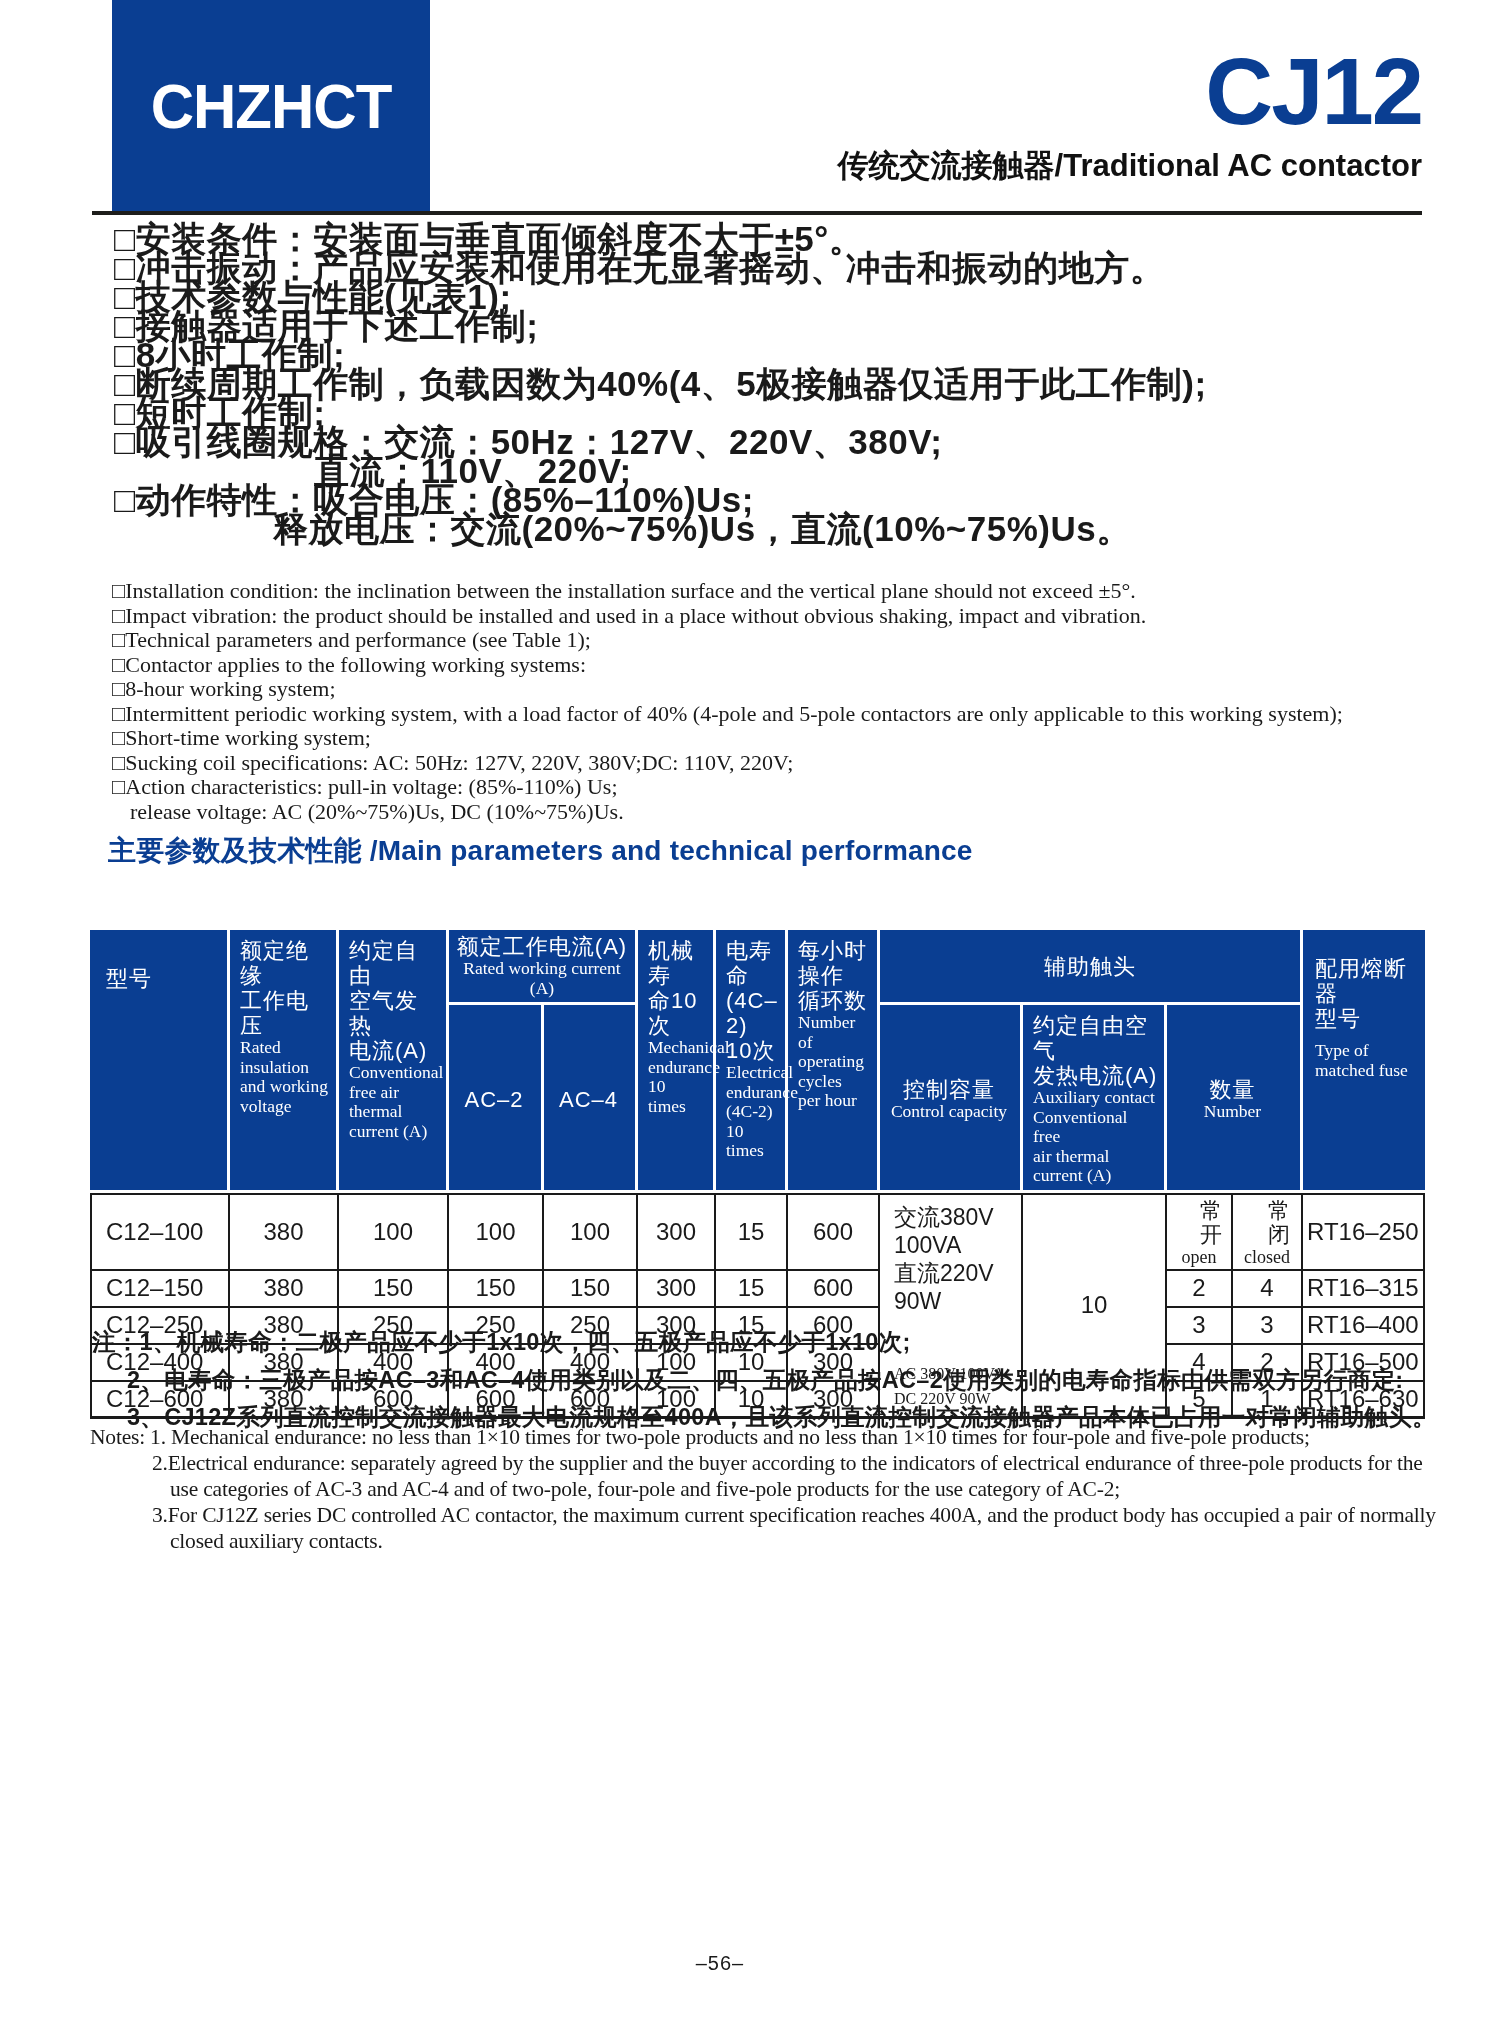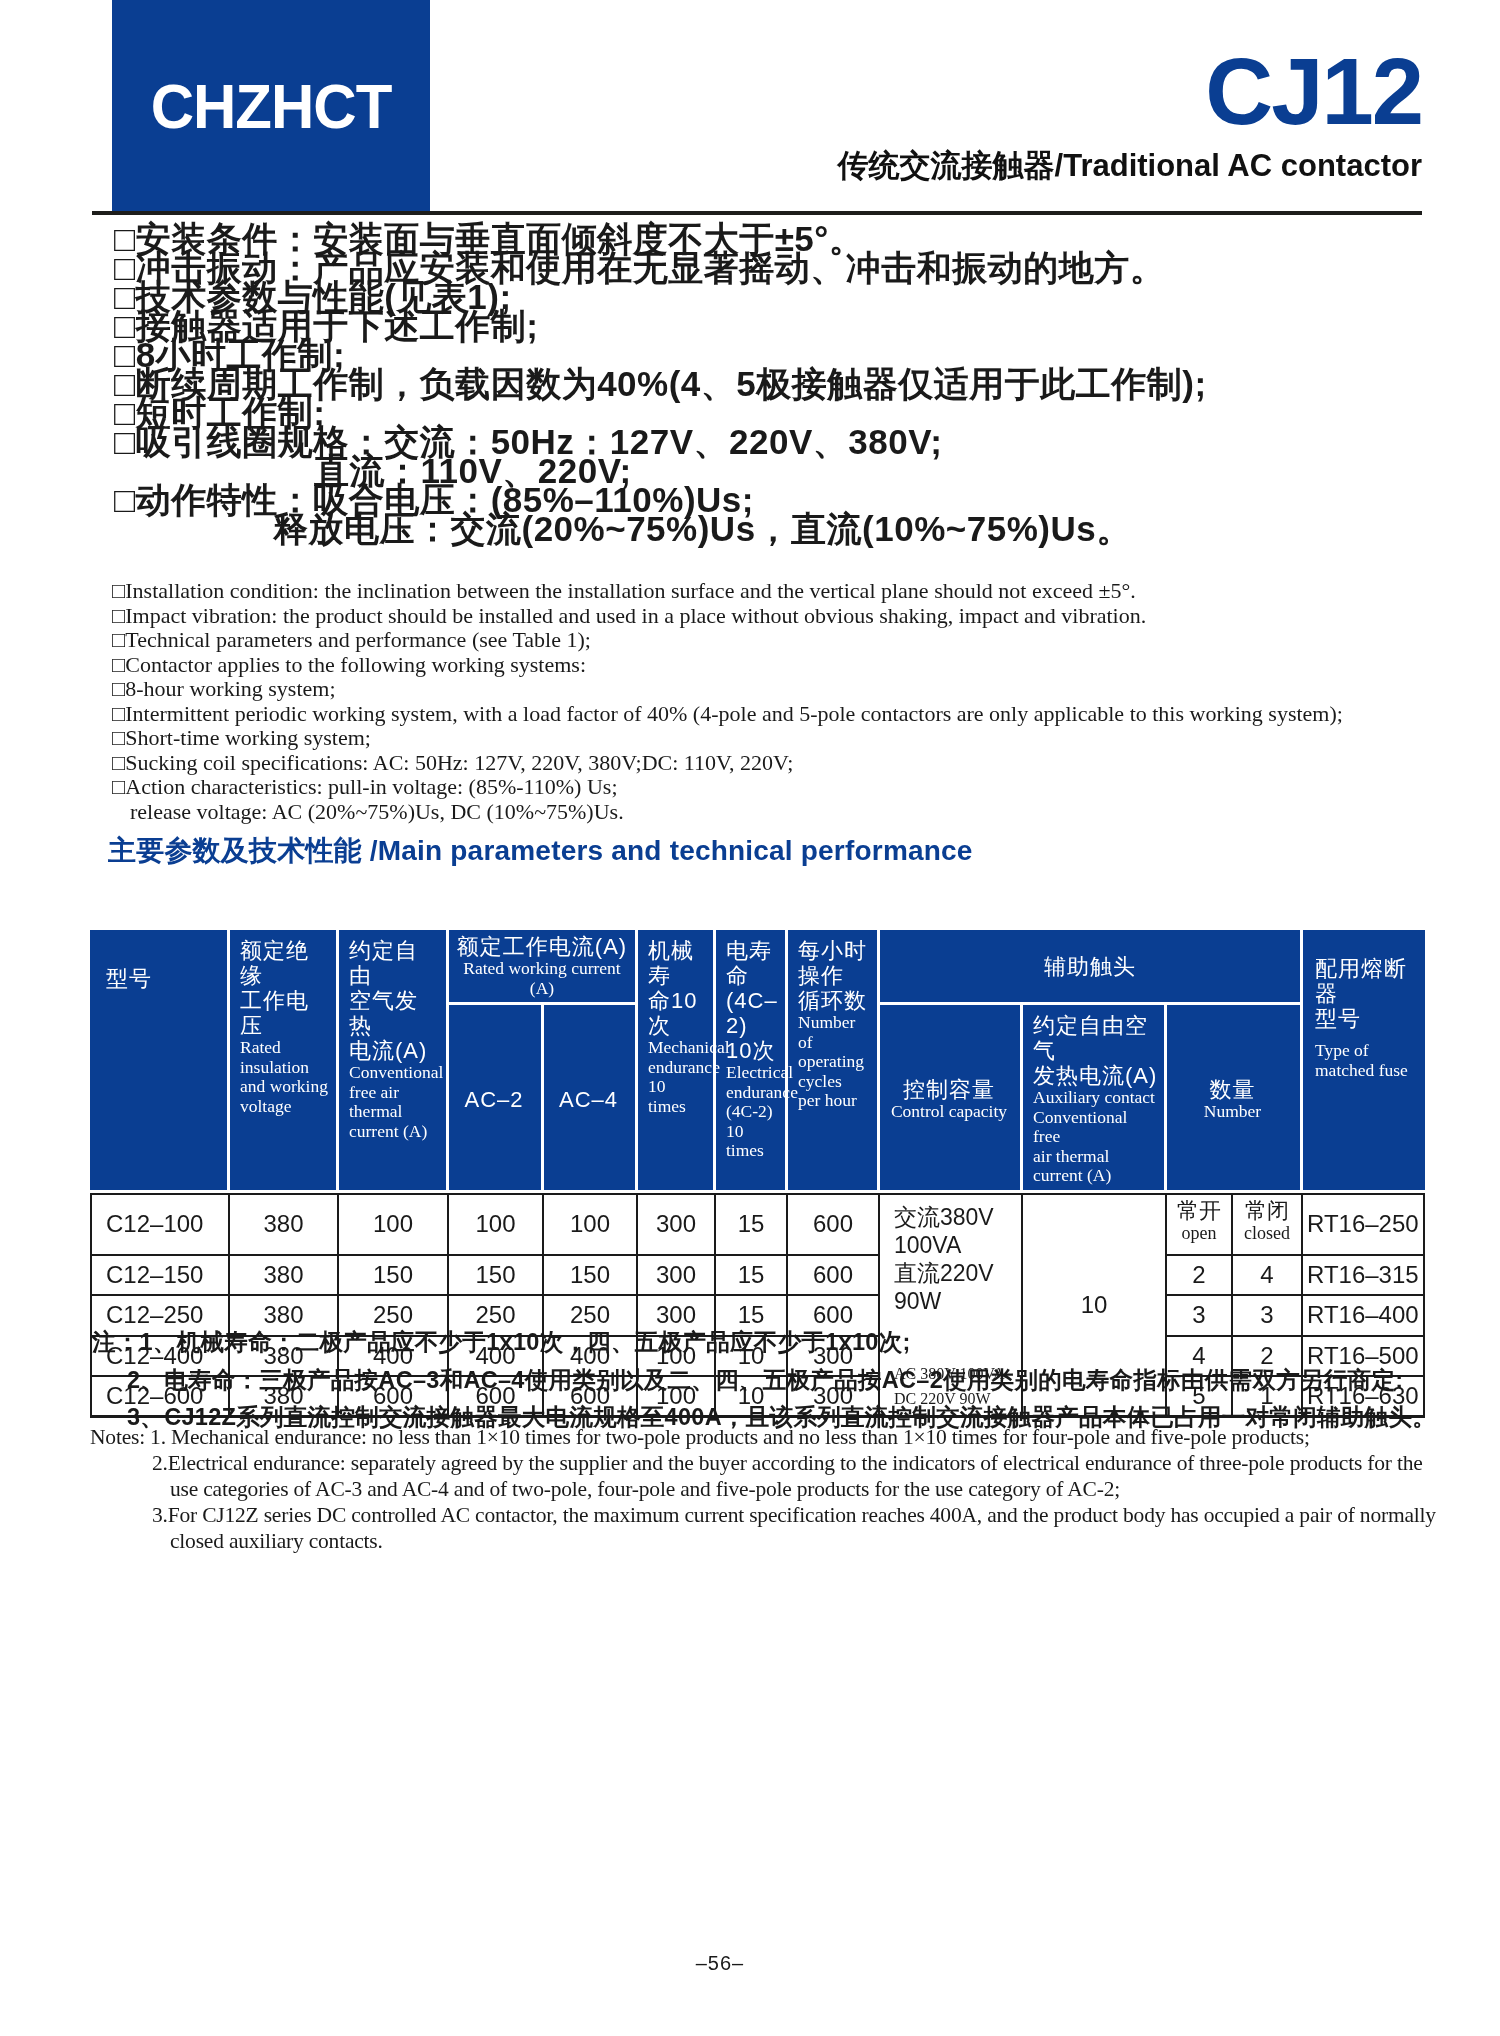--- a/index.html
+++ b/index.html
@@ -72,21 +72,21 @@
   }
   .spec-table tr td.first-col { border-left:2px solid #1a1a1a;margin-left:48px; }
   .spec-table tr.body-first td { border-top:2px solid #1a1a1a; }
   .spec-table tr.body-last td, .spec-table td.span-bottom { border-bottom:3px solid #1a1a1a; }
   td.td-model { text-align:left; padding-left:14px; }
   td.td-fuse { text-align:left; }
   td.td-control { text-align:left; vertical-align:top; padding:8px 4px 4px 14px; }
   .ctl-cn { display:block; font-size:23px; line-height:28px; }
   .ctl-en { display:block; margin-top:46px; font-family:"Liberation Serif","DejaVu Serif",serif; font-size:16px; line-height:25px; }
   td.td-subhead { vertical-align:top; padding-top:4px; }
-  .sub-cn { display:block; font-size:22px; line-height:24px; }
+  .sub-cn { display:block; font-size:22px; line-height:24px;margin-left:24px; }
   .sub-en { display:block; font-family:"Liberation Serif","DejaVu Serif",serif; font-size:18px; line-height:20px; }
 
   
   .notes-cn {
     position:absolute; left:92px; top:1324px; font-size:23.5px; line-height:37.5px;
     font-weight:600; white-space:nowrap; letter-spacing:0.3px;
   }
   .notes-cn .nind { padding-left:35px; }
   .notes-en {
     position:absolute; left:90px; top:1424px; width:1355px;

